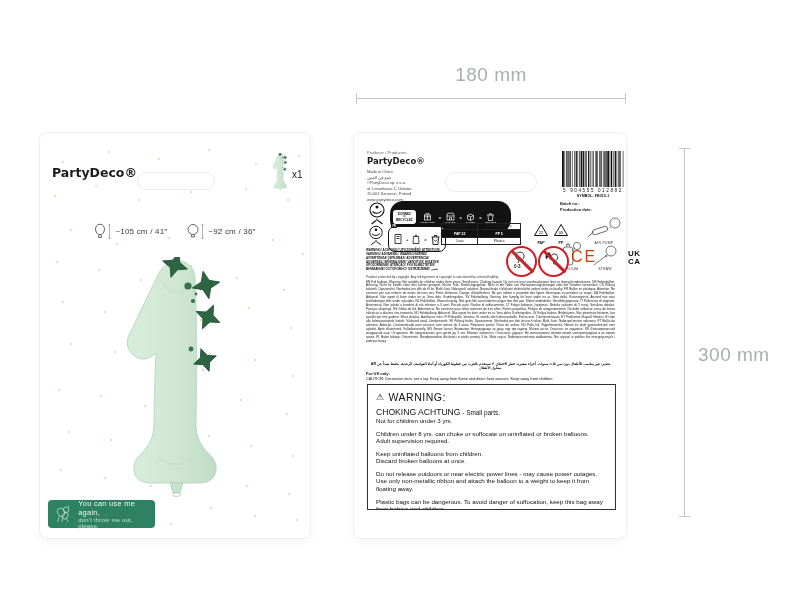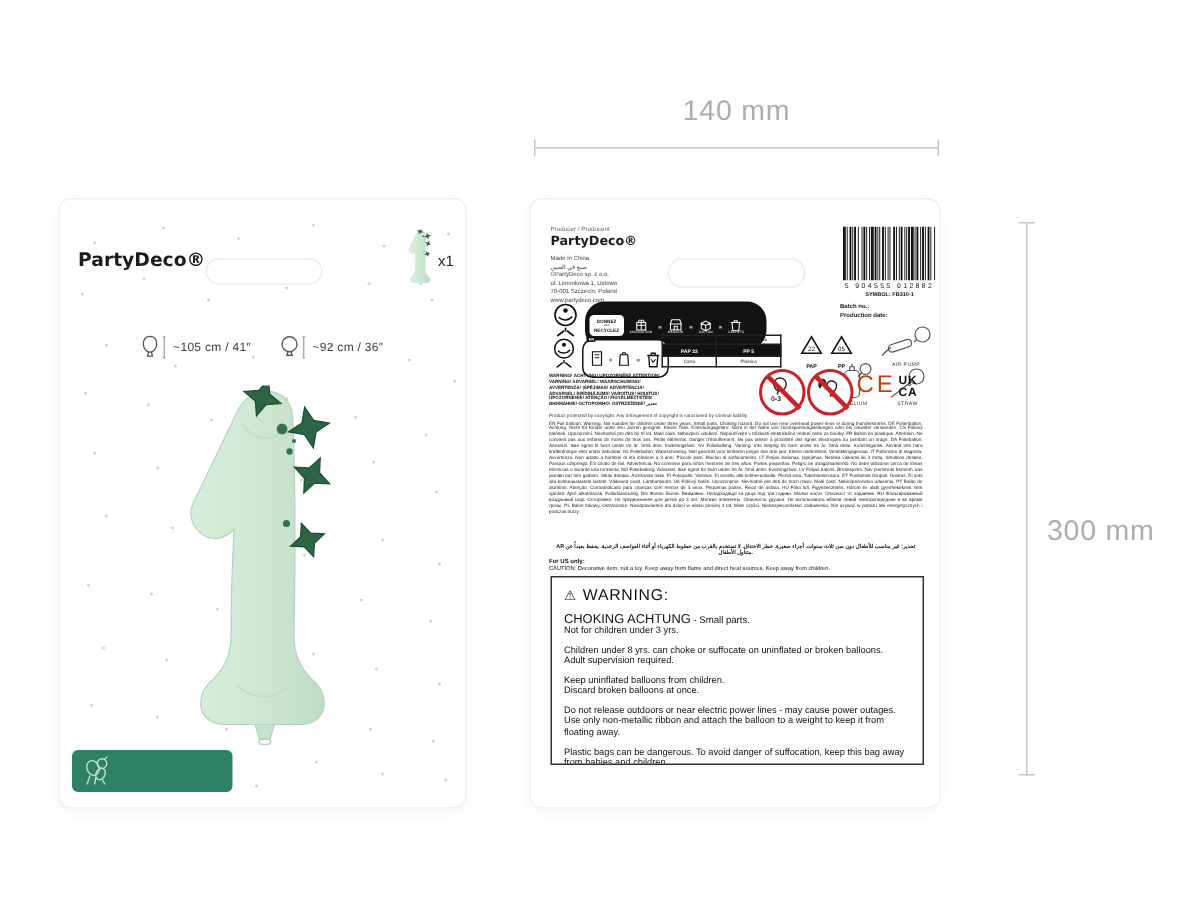--- a/index.html
+++ b/index.html
@@ -45,21 +45,21 @@
   table.mat{border-collapse:collapse;}
   table.mat td{border:0.5px solid #222;text-align:center;vertical-align:middle;}
   .mat-h{font-size:2.7px;color:#222;padding:1px 2px;}
   .mat-code{font-size:3.4px;font-weight:bold;color:#fff;background:#111;padding:1.5px 2px;}
   .mat-name{font-size:3.1px;color:#222;padding:1px 2px;}
   .recy-label{font-size:3.6px;font-weight:bold;text-align:center;color:#111;}
   .warn-headers{font-size:3.05px;font-weight:bold;line-height:1.27;color:#111;white-space:pre-line;}
   .proh{border:2.6px solid #cd2128;border-radius:50%;position:absolute;background:#fff;}
   .proh:after{content:"";position:absolute;left:-1px;top:45%;width:115%;height:2.6px;background:#cd2128;transform:rotate(45deg);}
   .ce-mark{font-size:16px;font-weight:500;letter-spacing:2px;color:#c2410c;}
-  .ukca{font-size:8px;font-weight:bold;line-height:1;color:#111;letter-spacing:0.5px;}
+  .ukca{font-size:8px;font-weight:bold;line-height:1;color:#111;letter-spacing:0.5px;margin-left:29px;}
   .copy-line{font-size:3.2px;color:#333;}
   .multi{font-size:3.1px;line-height:1.28;text-align:justify;color:#1a1a1a;}
   .arabic-line{font-size:3.6px;font-weight:bold;color:#111;text-align:center;}
   .us-only{font-size:4px;font-weight:bold;color:#111;}
   .caution{font-size:3.8px;color:#111;}
   .warnbox{border:1px solid #333;background:#fff;padding:6px 8px;overflow:hidden;}
   .warnbox-title{font-size:10.5px;color:#111;letter-spacing:0.5px;display:flex;align-items:center;gap:4px;}
   .warnbox-choking{margin-top:4px;font-size:6.4px;color:#111;}
   .warnbox-choking .big{font-size:8.6px;}
   .wline{font-size:6.2px;line-height:1.22;color:#111;}
@@ -92,21 +92,21 @@
       <g fill="#35714d">
         <circle cx="68" cy="29" r="3.6"></circle>
         <circle cx="73" cy="44" r="2.1"></circle>
         <circle cx="76" cy="37" r="1.4"></circle>
         <circle cx="71" cy="92" r="2.4"></circle>
       </g>
     </g>
   </defs>
 </svg>
 
-<div class="abs dim-label" style="left:356px;top:64px;width:270px;text-align:center;">140 mm</div>
+<div class="abs dim-label" style="left:356px;top:64px;width:270px;text-align:center;">180 mm</div>
 <div class="abs dim-line-h" style="left:356px;top:98px;width:270px;"></div>
 <div class="abs tick-v" style="left:356px;top:93px;"></div>
 <div class="abs tick-v" style="left:625px;top:93px;"></div>
 
 <div class="abs dim-label" style="left:698px;top:344px;">300 mm</div>
 <div class="abs dim-line-v" style="left:684px;top:148px;height:369px;"></div>
 <div class="abs tick-h" style="left:679px;top:148px;"></div>
 <div class="abs tick-h" style="left:679px;top:516px;"></div>
 
 <div class="card" style="left:40px;top:133px;width:270px;height:405px;">
@@ -209,20 +209,24 @@
   <div class="abs reuse-badge" style="left:8px;top:367px;width:93px;height:28px;z-index:4;">
     <svg width="20" height="22" viewBox="0 0 20 22">
       <g fill="none" stroke="#bfe3cf" stroke-width="0.9">
         <ellipse cx="7" cy="9" rx="4" ry="5" transform="rotate(-20 7 9)"></ellipse>
         <circle cx="13" cy="6" r="3.2"></circle>
         <ellipse cx="12" cy="13" rx="3" ry="4" transform="rotate(25 12 13)"></ellipse>
         <path d="M5 14 L3 20 M9 15 L8 20 M13 16 L15 20"></path>
         <path d="M14.5 3.5 L16.5 1.5"></path>
       </g>
     </svg>
+    <div>
+      <div class="reuse-l1">You can use me again,</div>
+      <div class="reuse-l2">don't throw me out, please.</div>
+    </div>
   </div>
 </div>
 
 <div class="card" style="left:354px;top:133px;width:272px;height:405px;">
 
   <div class="abs t4d" style="left:13px;top:17px;">Producer / Producent</div>
   <div class="abs brand" style="left:13px;top:23px;font-size:8.5px;">PartyDeco®</div>
   <div class="abs t4" style="left:13px;top:36px;">
     <div>Made in China</div>
     <div>صنع في الصين</div>

